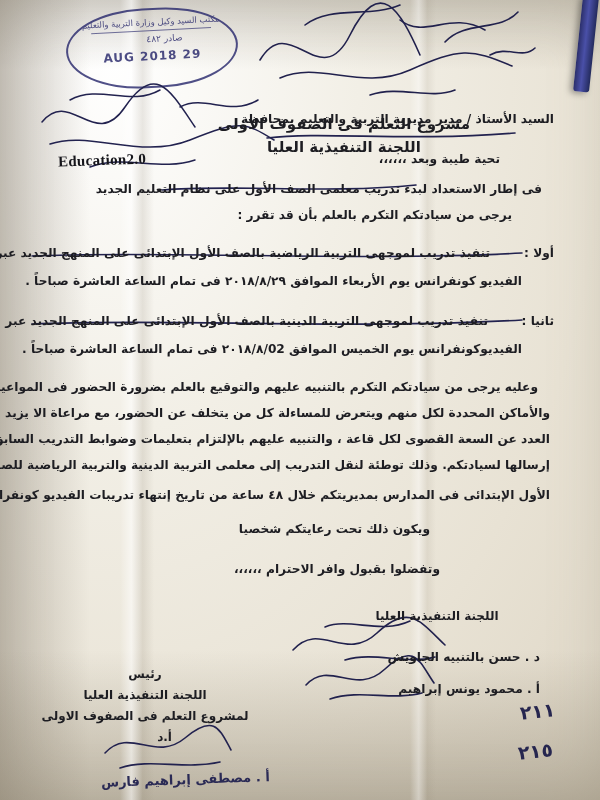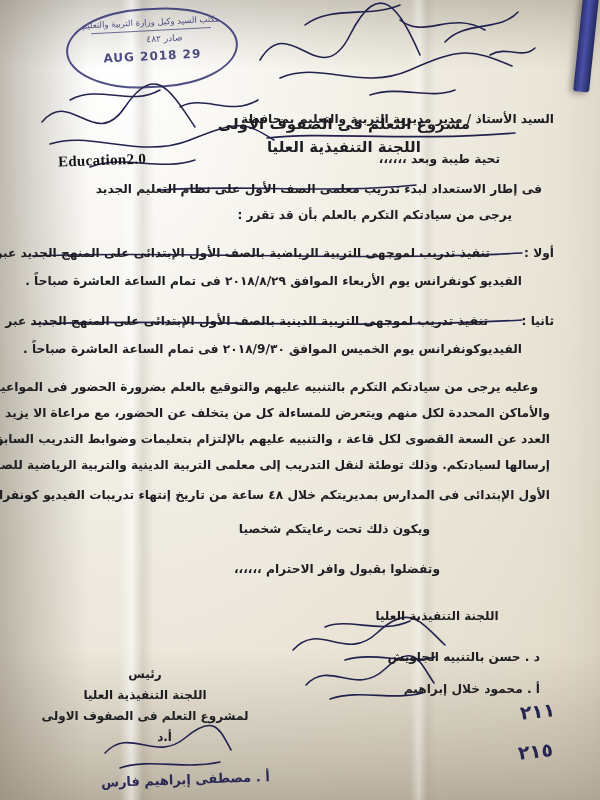--- a/index.html
+++ b/index.html
@@ -232,36 +232,36 @@
     <div class="line" style="right:58px; top:180px;">فى إطار الاستعداد لبدء تدريب  معلمى الصف الأول  على نظام التعليم الجديد</div>
 
     <div class="line" style="right:88px; top:206px;">يرجى من سيادتكم التكرم بالعلم بأن  قد تقرر :</div>
 
     <div class="line" style="right:46px; top:244px;">أولا :</div>
     <div class="line" style="right:110px; top:244px;">تنفيذ تدريب لموجهى التربية الرياضية  بالصف الأول الإبتدائى على المنهج الجديد عبر شبكة</div>
     <div class="line" style="right:78px; top:272px;">الفيديو كونفرانس يوم الأربعاء الموافق ٢٠١٨/٨/٢٩ فى تمام الساعة العاشرة صباحاً .</div>
 
     <div class="line" style="right:46px; top:312px;">ثانيا :</div>
     <div class="line" style="right:112px; top:312px;">تنفيذ تدريب لموجهى التربية الدينية بالصف الأول الإبتدائى  على المنهج الجديد عبر شبكة</div>
-    <div class="line" style="right:78px; top:340px;">الفيديوكونفرانس يوم الخميس الموافق ٢٠١٨/9/٣٠ فى تمام الساعة العاشرة صباحاً .</div>
+    <div class="line" style="right:78px; top:340px;">الفيديوكونفرانس يوم الخميس الموافق ٢٠١٨/٨/02 فى تمام الساعة العاشرة صباحاً .</div>
 
     <div class="line" style="right:62px; top:378px;">وعليه يرجى من سيادتكم التكرم بالتنبيه عليهم والتوقيع بالعلم بضرورة الحضور فى المواعيد</div>
     <div class="line" style="right:50px; top:404px;">والأماكن المحددة لكل منهم ويتعرض للمساءلة كل من يتخلف عن الحضور، مع مراعاة الا يزيد</div>
     <div class="line" style="right:50px; top:430px;">العدد عن السعة القصوى لكل قاعة ، والتنبيه عليهم بالإلتزام بتعليمات وضوابط التدريب السابق</div>
     <div class="line" style="right:50px; top:456px;">إرسالها لسيادتكم. وذلك توطئة لنقل التدريب إلى معلمى التربية الدينية والتربية الرياضية للصف</div>
     <div class="line" style="right:50px; top:486px;">الأول الإبتدائى فى المدارس بمديريتكم خلال ٤٨ ساعة من تاريخ إنتهاء تدريبات الفيديو كونفرانس</div>
     <div class="line" style="right:170px; top:520px;">ويكون ذلك تحت رعايتكم شخصيا</div>
 
     <div class="line" style="right:160px; top:560px;">وتفضلوا بقبول وافر الاحترام ،،،،،،</div>
 
     <div class="sig-block" style="right:48px; top:606px; width:230px;">
       <div>اللجنة التنفيذية العليا</div>
     </div>
     <div class="line" style="right:60px; top:648px;">د . حسن بالتنبيه الجاويش</div>
-    <div class="line" style="right:60px; top:680px;">أ . محمود خلال إبراهيم</div>
+    <div class="line" style="right:60px; top:680px;">أ . محمود يونس إبراهيم</div>
 
     <div class="sig-block" style="right:350px; top:664px; width:210px;">
       <div>رئيس</div>
       <div>اللجنة التنفيذية العليا</div>
       <div>لمشروع التعلم فى الصفوف الاولى</div>
       <div style="text-align:right; padding-right:78px;">أ.د</div>
     </div>
 
     <div class="num" style="left:520px; top:700px;">٢١١</div>
     <div class="num" style="left:518px; top:740px;">٢١٥</div>

